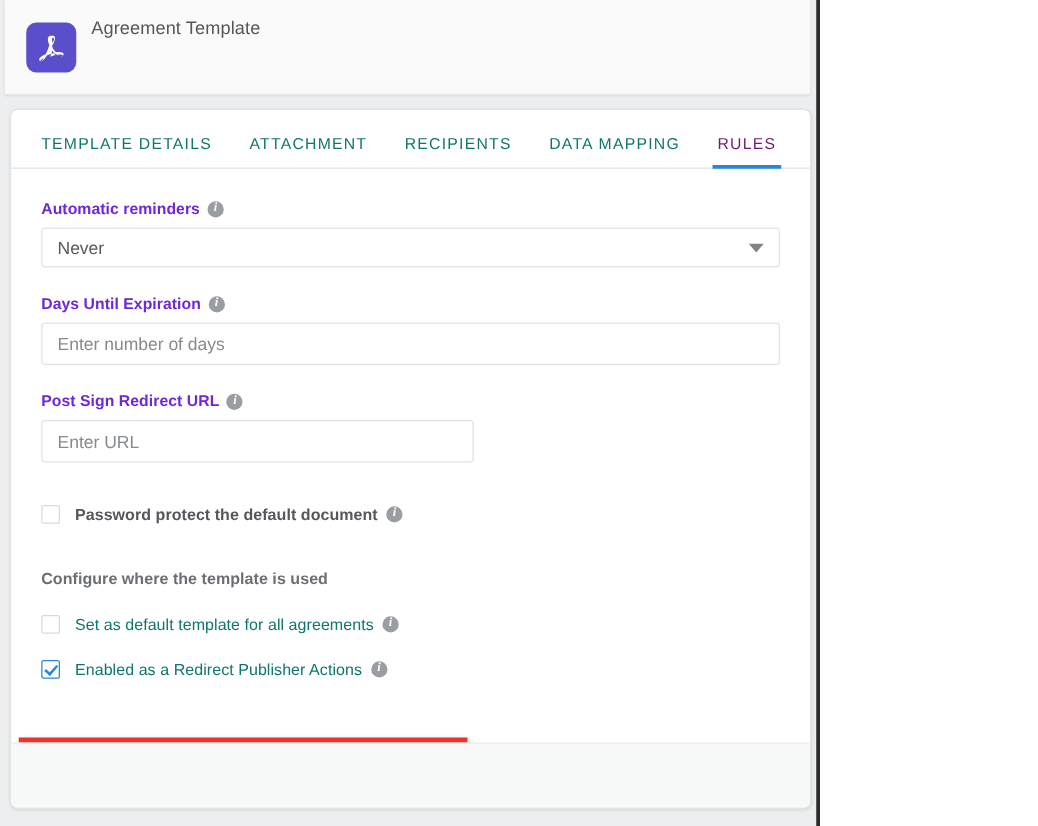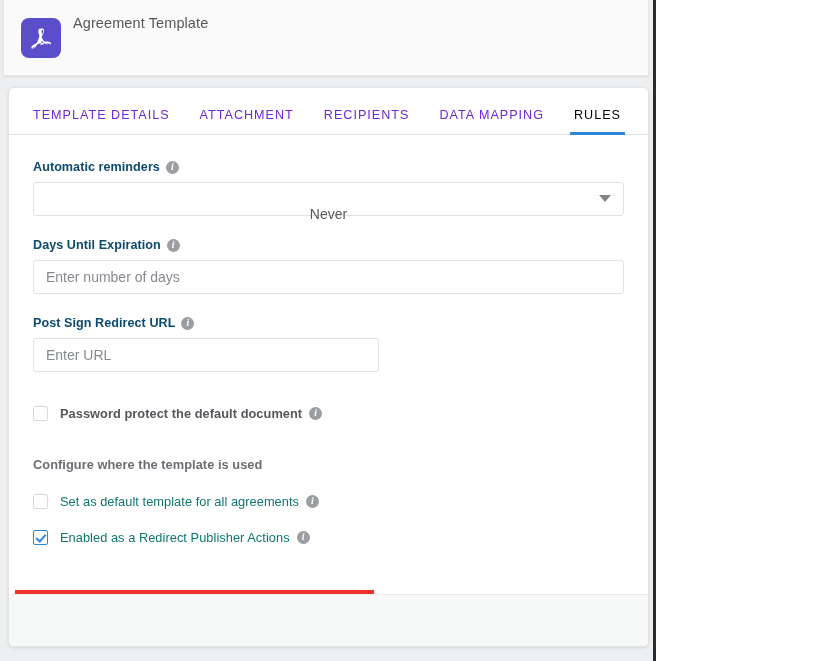--- a/index.html
+++ b/index.html
@@ -91,51 +91,51 @@
     margin: 0 0 0 0;
     border-bottom: 1px solid #e0e3e7;
     display: flex;
     align-items: flex-end;
     padding-left: 24px;
     box-sizing: border-box;
   }
   .tab {
     font-size: 12.6px;
     letter-spacing: 1.0px;
-    color: #6d28d9;
+    color: #0f766e;
     text-transform: uppercase;
     padding: 0 0 12px 0;
     margin-right: 30px;
     position: relative;
     cursor: pointer;
     white-space: nowrap;
   }
   .tab.active {
-    color: #000000;
+    color: #701a75;
   }
   .tab.active::after {
     content: "";
     position: absolute;
     left: -4px;
     right: -4px;
     bottom: -1px;
     height: 3px;
     background: #2a87d8;
   }
 
   
   #form-body {
     padding: 25px 24px 0 24px;
     position: relative;
   }
 
   .field-label {
     font-size: 12.6px;
     font-weight: bold;
-    color: #0c4a6e;
+    color: #6d28d9;
     margin-bottom: 8px;
     display: flex;
     align-items: center;
     letter-spacing: 0.05px;
   }
   .field-label .lbl-text { margin-right: 6px; }
 
   .info-icon {
     display: inline-block;
     width: 13px;
@@ -177,25 +177,24 @@
 
   .select-wrap { position: relative; }
   .select-box {
     width: 100%;
     height: 32px;
     border: 1px solid #e0e2e5;
     border-radius: 3px;
     box-sizing: border-box;
     font-size: 14px;
     color: #55585c;
-    padding: 16px 12px;
+    padding: 0 12px;
     line-height: 30px;
     background: #fff;
     cursor: pointer;
-    text-align: center;
   }
   .caret {
     position: absolute;
     right: 13px;
     top: 13px;
     width: 0; height: 0;
     border-left: 6px solid transparent;
     border-right: 6px solid transparent;
     border-top: 7px solid #808488;
     pointer-events: none;

